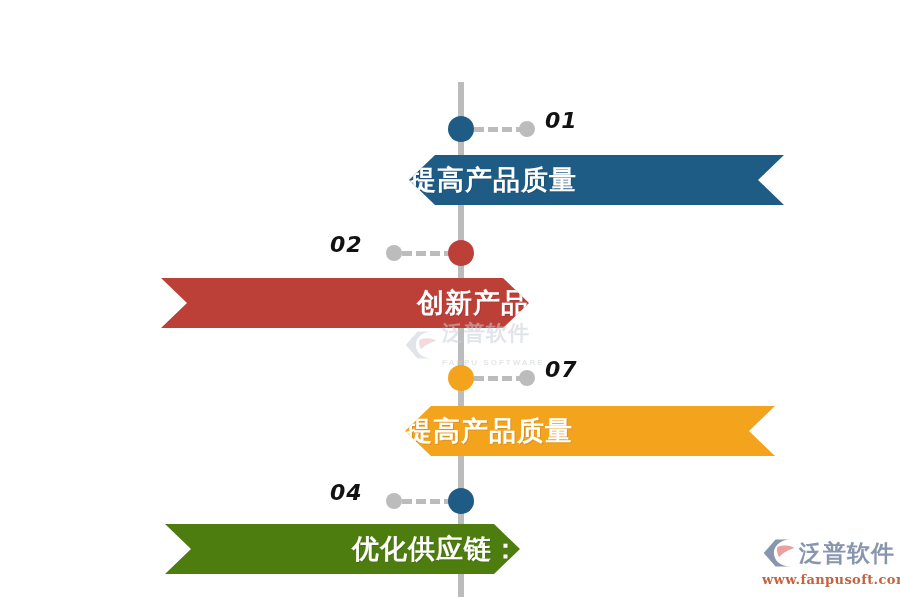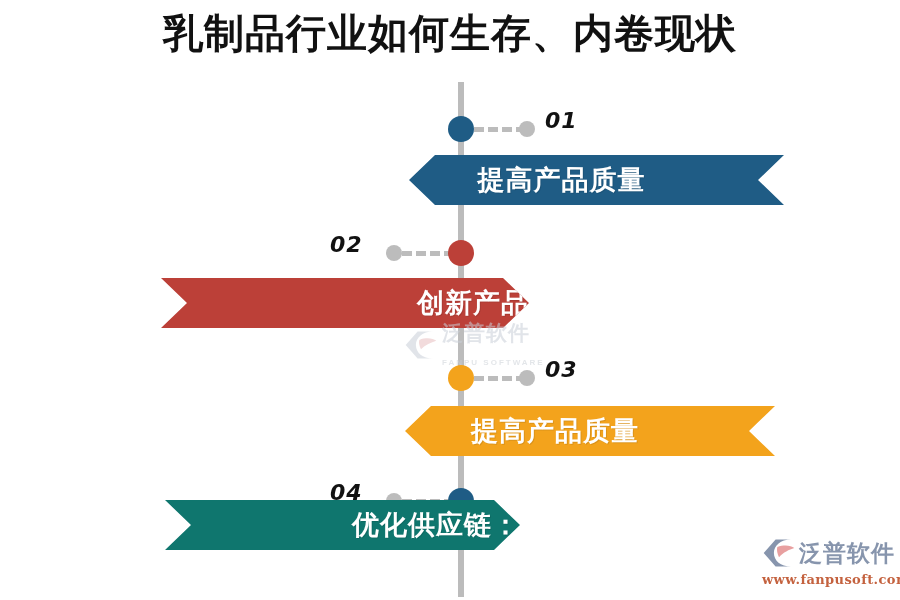--- a/index.html
+++ b/index.html
@@ -97,21 +97,21 @@
     font-size: 27px;
     font-weight: 700;
     color: #ffffff;
     white-space: nowrap;
     text-shadow: 1px 1px 0 rgba(0,0,0,0.10);
     letter-spacing: 1px;
   }
   
   .rib-lp {
     clip-path: polygon(0 50%, 26px 0, 100% 0, calc(100% - 26px) 50%, 100% 100%, 26px 100%);
-    justify-content: center;
+    justify-content: flex-start;
     padding-right: 70px;
   }
   
   .rib-rp {
     clip-path: polygon(0 0, calc(100% - 26px) 0, 100% 50%, calc(100% - 26px) 100%, 0 100%, 26px 50%);
     justify-content: flex-end;
     padding-left: 70px;
   }
 
   
@@ -174,21 +174,20 @@
     margin-top: 2px;
     text-align: center;
     white-space: nowrap;
   }
 </style>
 </head>
 <body>
 
 <div id="stage">
 
-  <div class="title">乳制品行业如何生存、内卷现状</div>
 
   <div class="spine"></div>
 
   <div class="conn" style="left:448px; top:116px; width:160px;">
     <div class="dot-big" style="left:0px; background:#1F5C85;"></div>
     <div class="dash" style="left:26px; width:52px;"></div>
     <div class="dot-small" style="left:71px;"></div>
     <div class="num" style="left:97px;">01</div>
   </div>
   <div class="ribbon rib-lp" style="left:409px; top:155px; width:375px; background:#1F5C85;">
@@ -202,33 +201,33 @@
     <div class="dot-big" style="left:118px; background:#BC4038;"></div>
   </div>
   <div class="ribbon rib-rp" style="left:161px; top:278px; width:368px; background:#BC4038;">
     <span class="ribbon-label" style="margin-left:26px;">创新产品</span>
   </div>
 
   <div class="conn" style="left:448px; top:365px; width:160px;">
     <div class="dot-big" style="left:0px; background:#F3A31C;"></div>
     <div class="dash" style="left:26px; width:52px;"></div>
     <div class="dot-small" style="left:71px;"></div>
-    <div class="num" style="left:97px;">03</div>
+    <div class="num" style="left:97px;">07</div>
   </div>
   <div class="ribbon rib-lp" style="left:405px; top:406px; width:370px; background:#F3A31C;">
     <span class="ribbon-label">提高产品质量</span>
   </div>
 
   <div class="conn" style="left:330px; top:488px; width:160px;">
     <div class="num" style="left:0px;">04</div>
     <div class="dot-small" style="left:56px;"></div>
     <div class="dash" style="left:72px; width:52px;"></div>
     <div class="dot-big" style="left:118px; background:#1F5C85;"></div>
   </div>
-  <div class="ribbon rib-rp" style="left:165px; top:500px; width:355px; background:#0f766e;">
+  <div class="ribbon rib-rp" style="left:165px; top:524px; width:355px; background:#4d7c0f;">
     <span class="ribbon-label" style="margin-left:10px;">优化供应链：</span>
   </div>
 
   <div class="watermark">
     <svg class="wm-mark" viewBox="0 0 40 40">
       <path d="M2 20 L16 4 L34 4 C22 4 14 11 14 20 C14 29 22 36 34 36 L16 36 Z" fill="#c9cfd8"></path>
       <path d="M18 14 C26 11 34 12 38 15 C32 17 25 20 20 25 C18 21 17 17 18 14 Z" fill="#e8bfc0"></path>
     </svg>
     <div class="wm-text">
       <div class="wm-cn">泛普软件</div>

